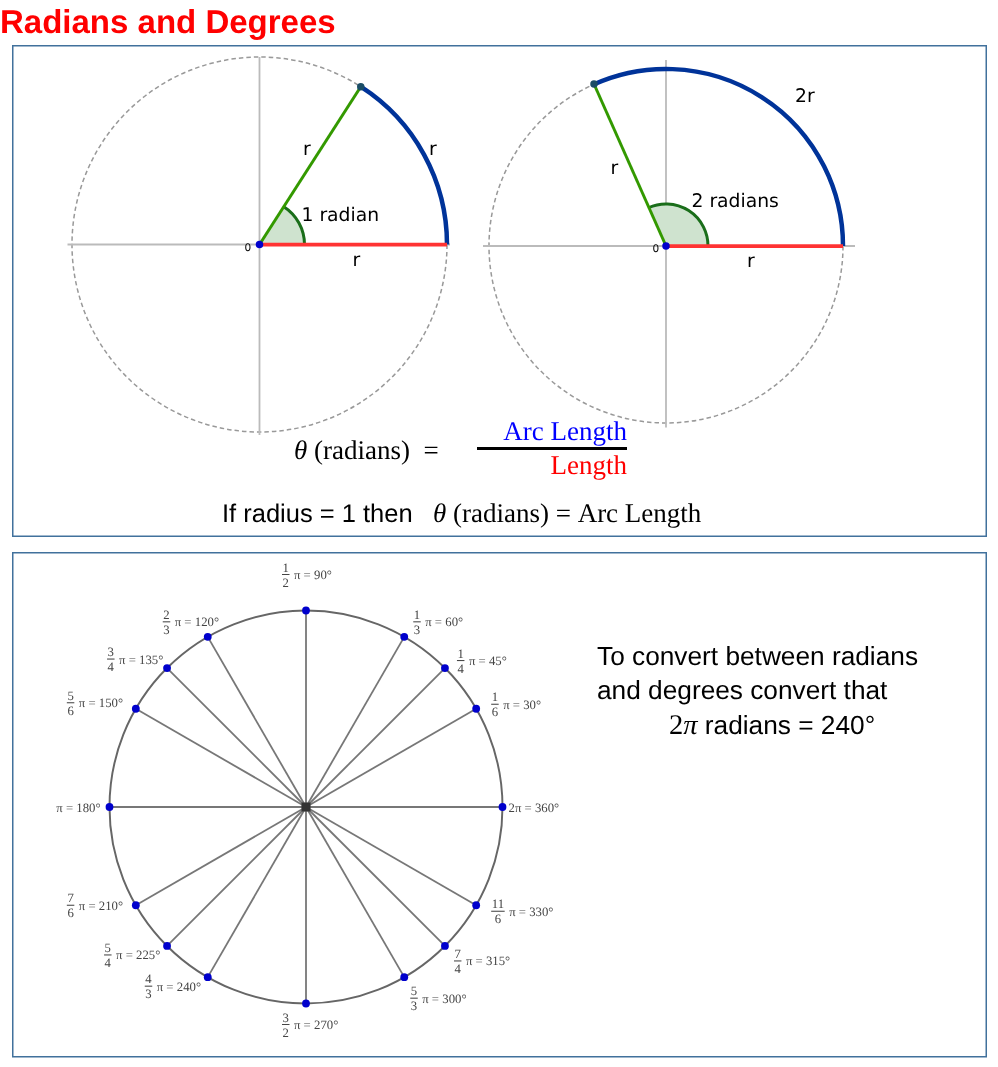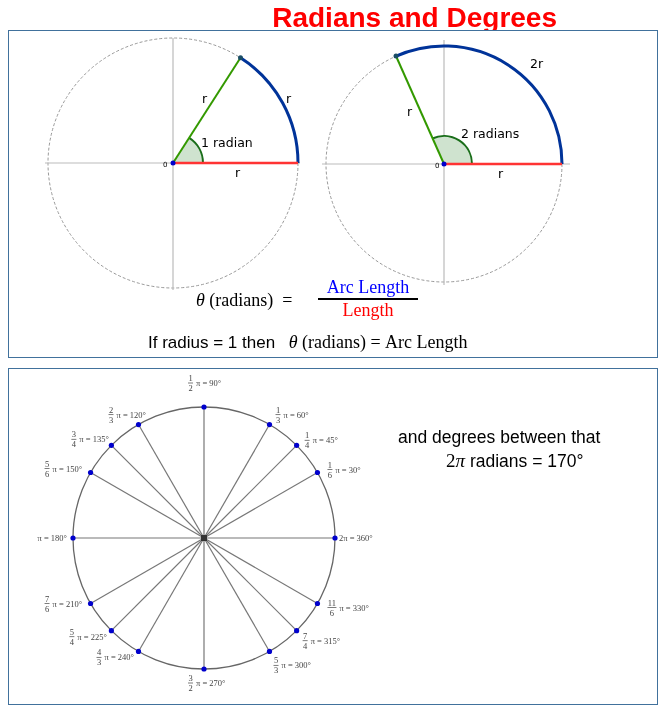--- a/index.html
+++ b/index.html
@@ -1,24 +1,24 @@
 <!DOCTYPE html>
 <html><head>
 <meta charset="utf-8">
 <style>
   html, body { margin:0; padding:0; background:#ffffff; }
   body { width:665px; height:711px; position:relative; overflow:hidden; font-family:"Liberation Sans", sans-serif; }
-  .title { position:absolute; left:0; top:2px; width:557px; text-align:right; color:#ff0000; font-weight:bold; font-size:28px; font-family:"Liberation Sans", sans-serif; }
+  .title { position:absolute; left:0; top:2px; width:557px; text-align:left; color:#ff0000; font-weight:bold; font-size:22px; font-family:"Liberation Sans", sans-serif; }
   .panel { position:absolute; border:1.5px solid #41719c; box-sizing:border-box; background:#fff; }
   #panel-top { left:8px; top:30px; width:650px; height:328px; }
   #panel-bottom { left:8px; top:368px; width:650px; height:337px; }
   svg { position:absolute; left:0; top:0; }
   .formula { position:absolute; font-family:"Liberation Serif", serif; font-size:18px; color:#000; white-space:nowrap; }
   .theta { font-style:italic; }
-  .frac { position:absolute; text-align:center; font-family:"Liberation Serif", serif; font-size:18px; }
+  .frac { position:absolute; text-align:right; font-family:"Liberation Serif", serif; font-size:18px; }
   .num { color:#0000ff; }
   .den { color:#ff0000; }
   .bar { height:1.5px; background:#000; }
   .note { position:absolute; left:398px; top:426px; font-size:17.5px; line-height:23px; color:#000; font-family:"Liberation Sans", sans-serif; }
   .note .pi2 { font-family:"Liberation Serif", serif; font-size:19px;margin-left:48px; }
   .note .pi2 i { font-style:italic; }
   .lbl { font-family:"DejaVu Sans", sans-serif; fill:#000; }
   .ulbl { font-family:"Liberation Serif", serif; fill:#444; font-size:8.5px; }
 </style>
 </head>
@@ -211,15 +211,16 @@
 <div class="formula" style="left:148px; top:332px; font-size:18px;text-align:right;">
   <span style="font-family:'Liberation Sans', sans-serif; font-size:17px;">If radius = 1 then</span>
   &nbsp;&nbsp;<span class="theta">θ</span>
   <span>(radians)</span>
   <span>= Arc Length</span>
 </div>
 
 <div class="panel" id="panel-bottom" style="background:transparent;"></div>
 
 <div class="note">
-  <div>and degrees between that</div>
-  <div><span class="pi2"><span>2</span><i>π</i></span><span style="white-space:pre;"> radians = 170°</span></div>
+  <div>To convert between radians</div>
+  <div>and degrees convert that</div>
+  <div><span class="pi2"><span>2</span><i>π</i></span><span style="white-space:pre;"> radians = 240°</span></div>
 </div>
 
 </body></html>

